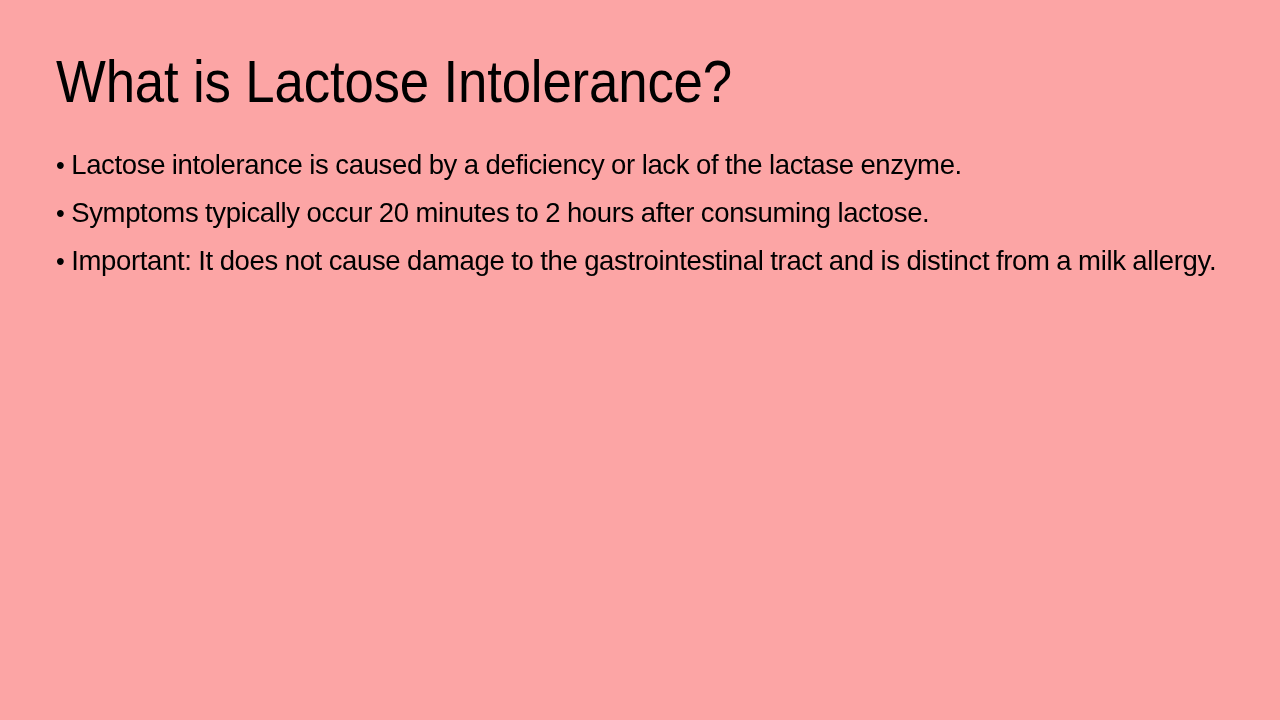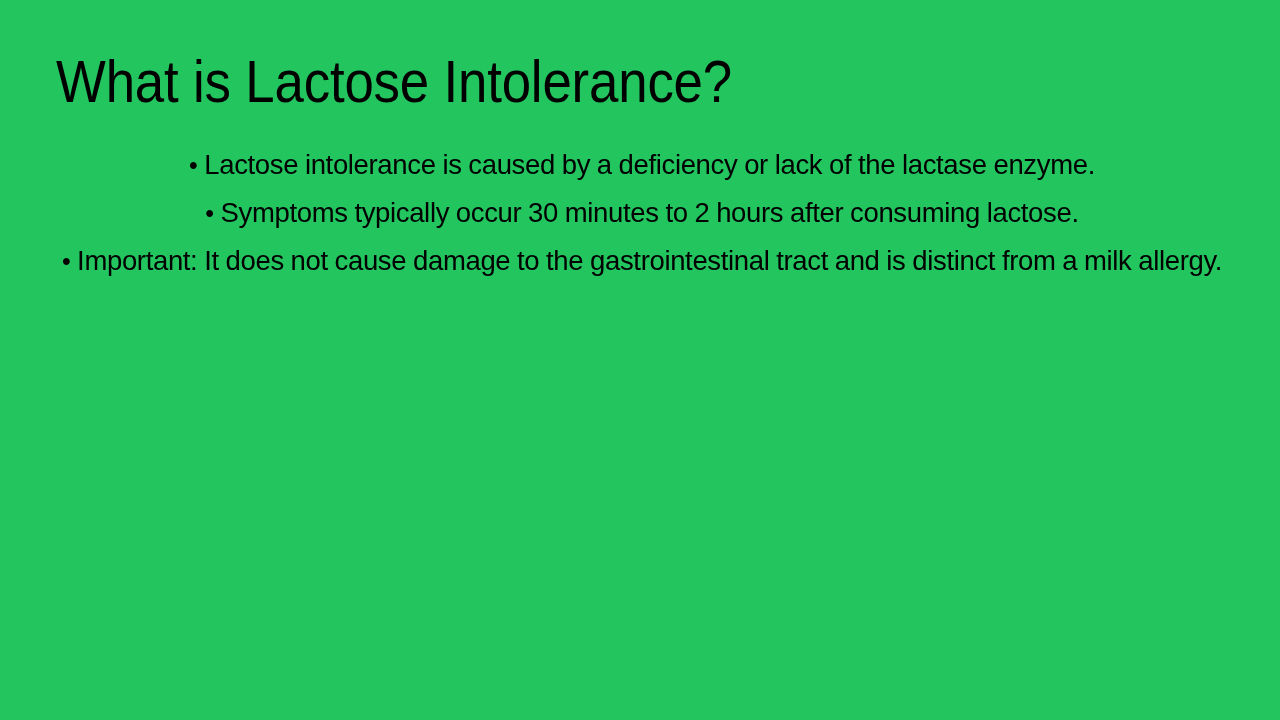--- a/index.html
+++ b/index.html
@@ -52,55 +52,55 @@
   }
 
   .bullet-line {
     margin: 0 0 8px 0;
     padding: 0;
     font-family: "Liberation Sans", "DejaVu Sans", sans-serif;
     font-size: 27.5px;
     line-height: 39px;
     font-weight: 400;
     color: #000000;
-    text-align: center;
+    text-align: left;
     letter-spacing: -0.35px;
     word-spacing: -0.5px;
   }
   .bullet-line:last-child {
     margin-bottom: 0;
   }
 
   .bullet-mark {
     display: inline;
     font-size: 25px;
   }
   .bullet-text {
     display: inline;
   }
 </style>
 </head>
 <body>
 
-<div id="slide" style="background: #22c55e; color: rgb(0, 0, 0); text-decoration: underline;">
+<div id="slide" style="background: #fca5a5; color: rgb(0, 0, 0); text-decoration: underline;">
 
   <div id="title-block">
     <h1 id="slide-title">What is Lactose Intolerance?</h1>
   </div>
 
   <div id="body-block">
 
     <p class="bullet-line">
       <span class="bullet-mark">•</span>
       <span class="bullet-text">Lactose intolerance is caused by a deficiency or lack of the lactase enzyme.</span>
     </p>
 
     <p class="bullet-line">
       <span class="bullet-mark">•</span>
-      <span class="bullet-text">Symptoms typically occur 30 minutes to 2 hours after consuming lactose.</span>
+      <span class="bullet-text">Symptoms typically occur 20 minutes to 2 hours after consuming lactose.</span>
     </p>
 
 
     <p class="bullet-line">
       <span class="bullet-mark">•</span>
       <span class="bullet-text">Important: It does not cause damage to the gastrointestinal tract and is distinct from a milk allergy.</span>
     </p>
 
   </div>
 

